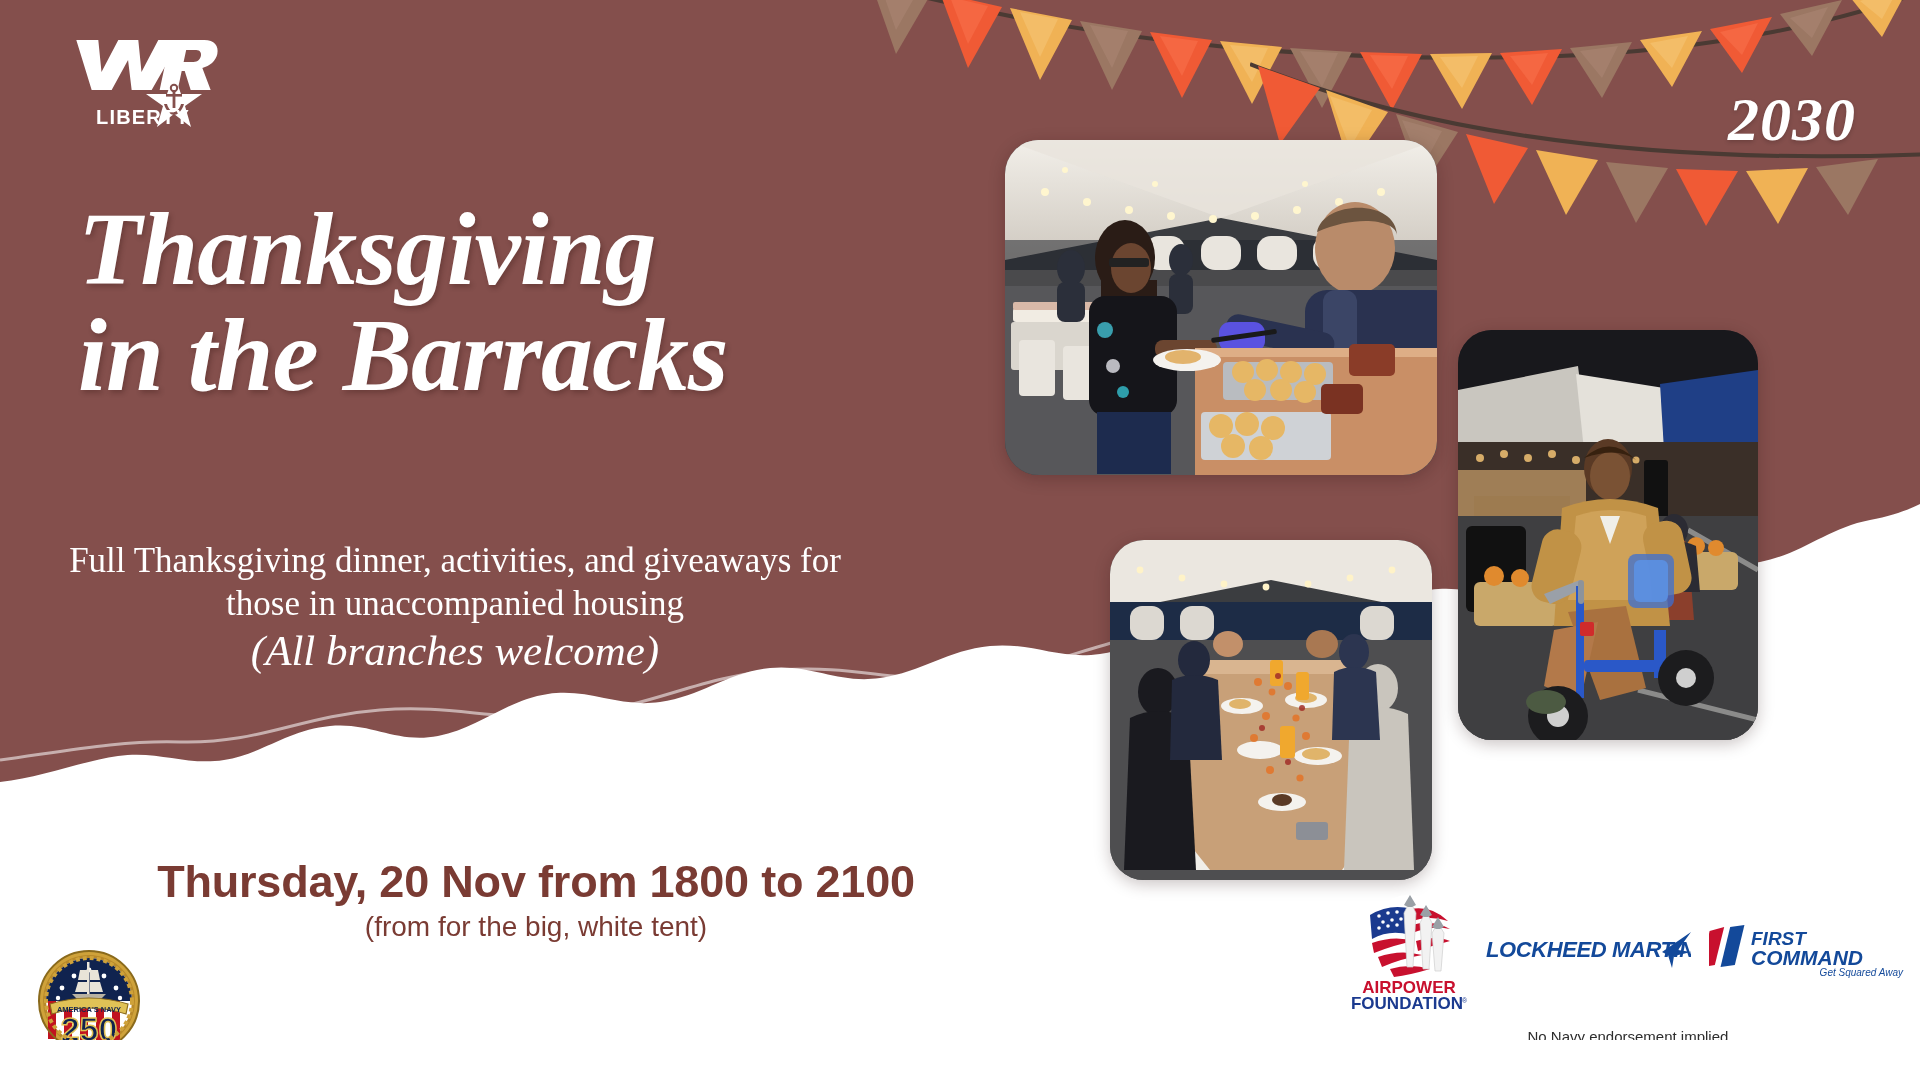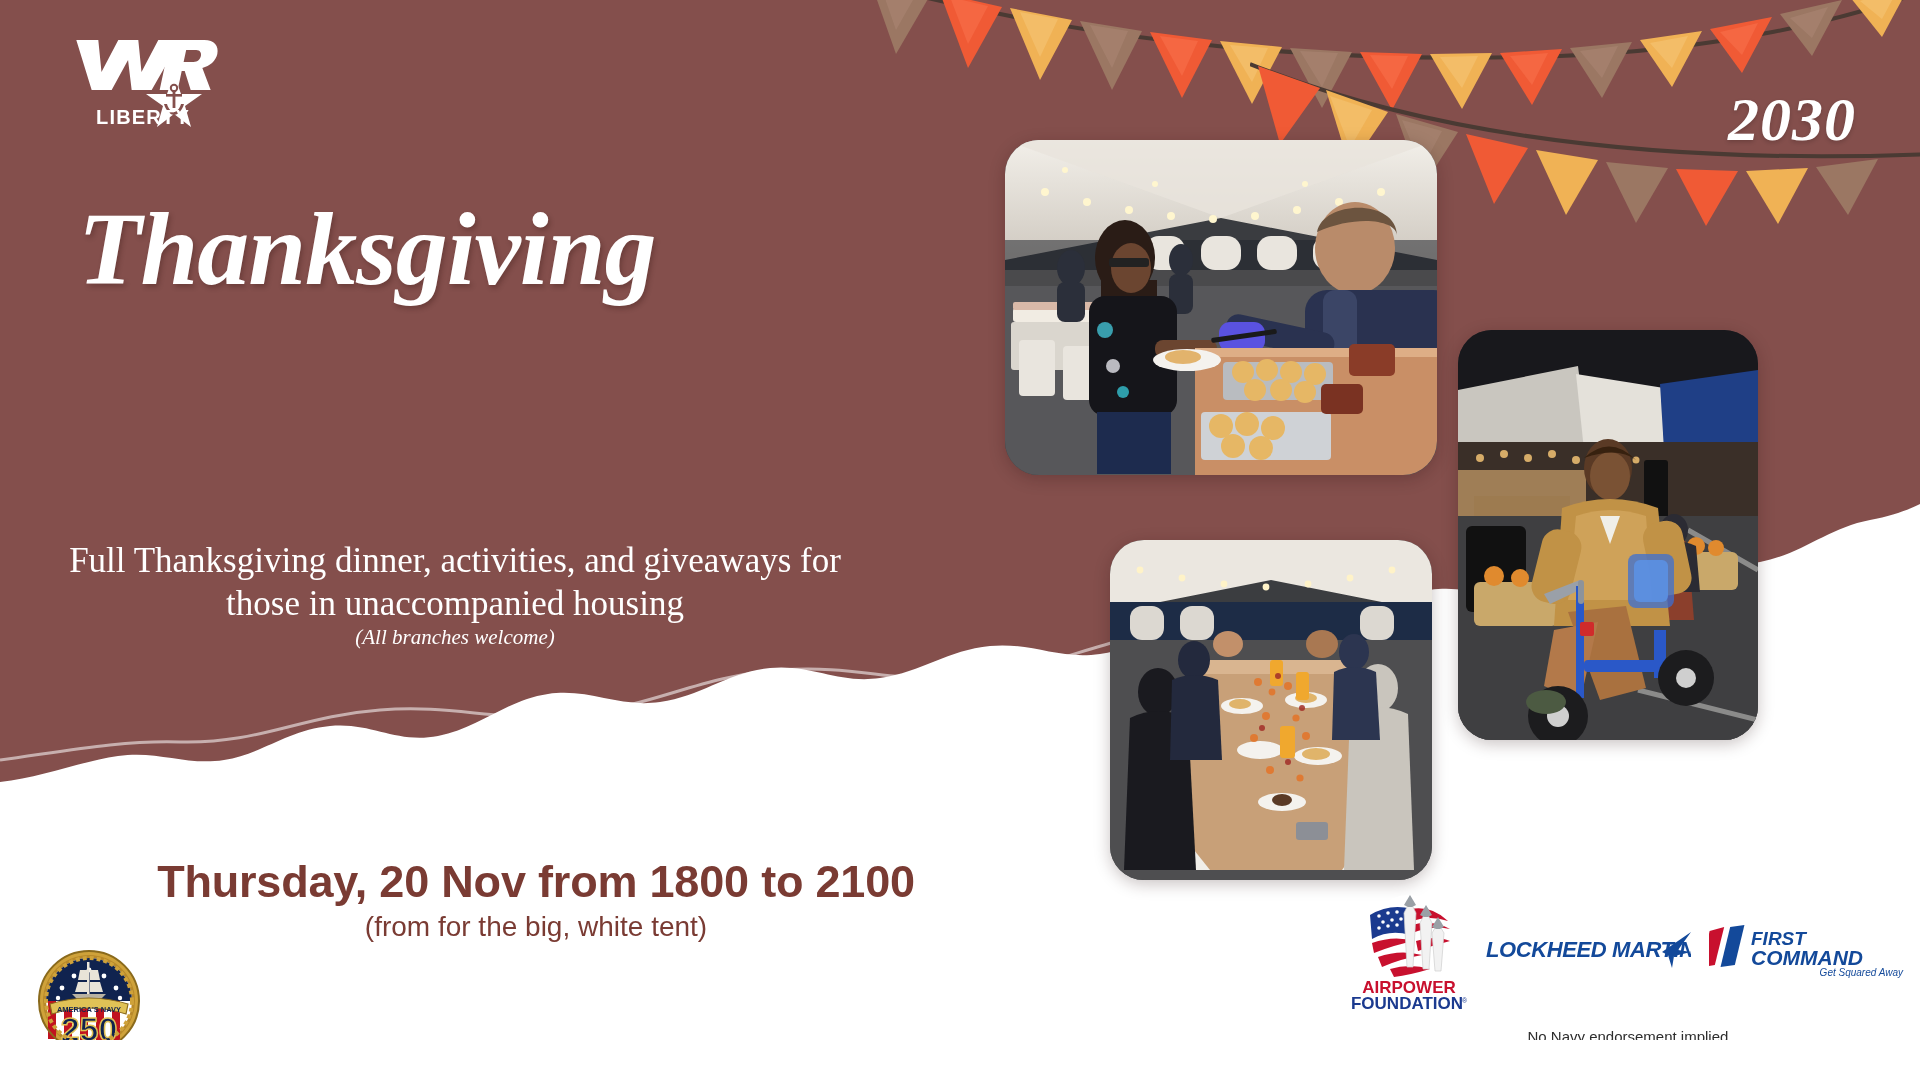--- a/index.html
+++ b/index.html
@@ -83,21 +83,21 @@
     text-align: center;
     z-index: 12;
     color: #ffffff;
     font-family: "Liberation Serif", serif;
     font-size: 35px;
     line-height: 1.22;
   }
   .desc .note {
     display: block;
     font-style: italic;
-    font-size: 21px;
+    font-size: 43px;
   }
 
   
   .details {
     position: absolute;
     left: 96px; top: 855px;
     width: 880px;
     text-align: center;
     z-index: 14;
     color: #7A3B33;
@@ -237,20 +237,21 @@
         <path d="M116,72 C118,80 124,83 126,83 C128,83 134,80 136,72 L133,72 C131.5,77.5 128,80 126,80 C124,80 120.5,77.5 119,72 Z"></path>
       </g>
     </g>
     <text x="48" y="92" font-family="Liberation Sans, sans-serif" font-size="20" font-weight="bold" fill="#ffffff" letter-spacing="1.2">LIBERTY</text>
   </svg>
 
   <div class="year">2030</div>
 
   <h1 class="headline">
     <span class="l1">Thanksgiving</span>
+    <span class="l2">in the Barracks</span>
   </h1>
 
   <div class="desc">
     <span>Full Thanksgiving dinner, activities, and</span>
     <span>giveaways for those in unaccompanied housing</span>
     <span class="note">(All branches welcome)</span>
   </div>
 
   <div class="photo photo-serve">
     <svg class="ph" viewBox="0 0 432 335" preserveAspectRatio="xMidYMid slice">

